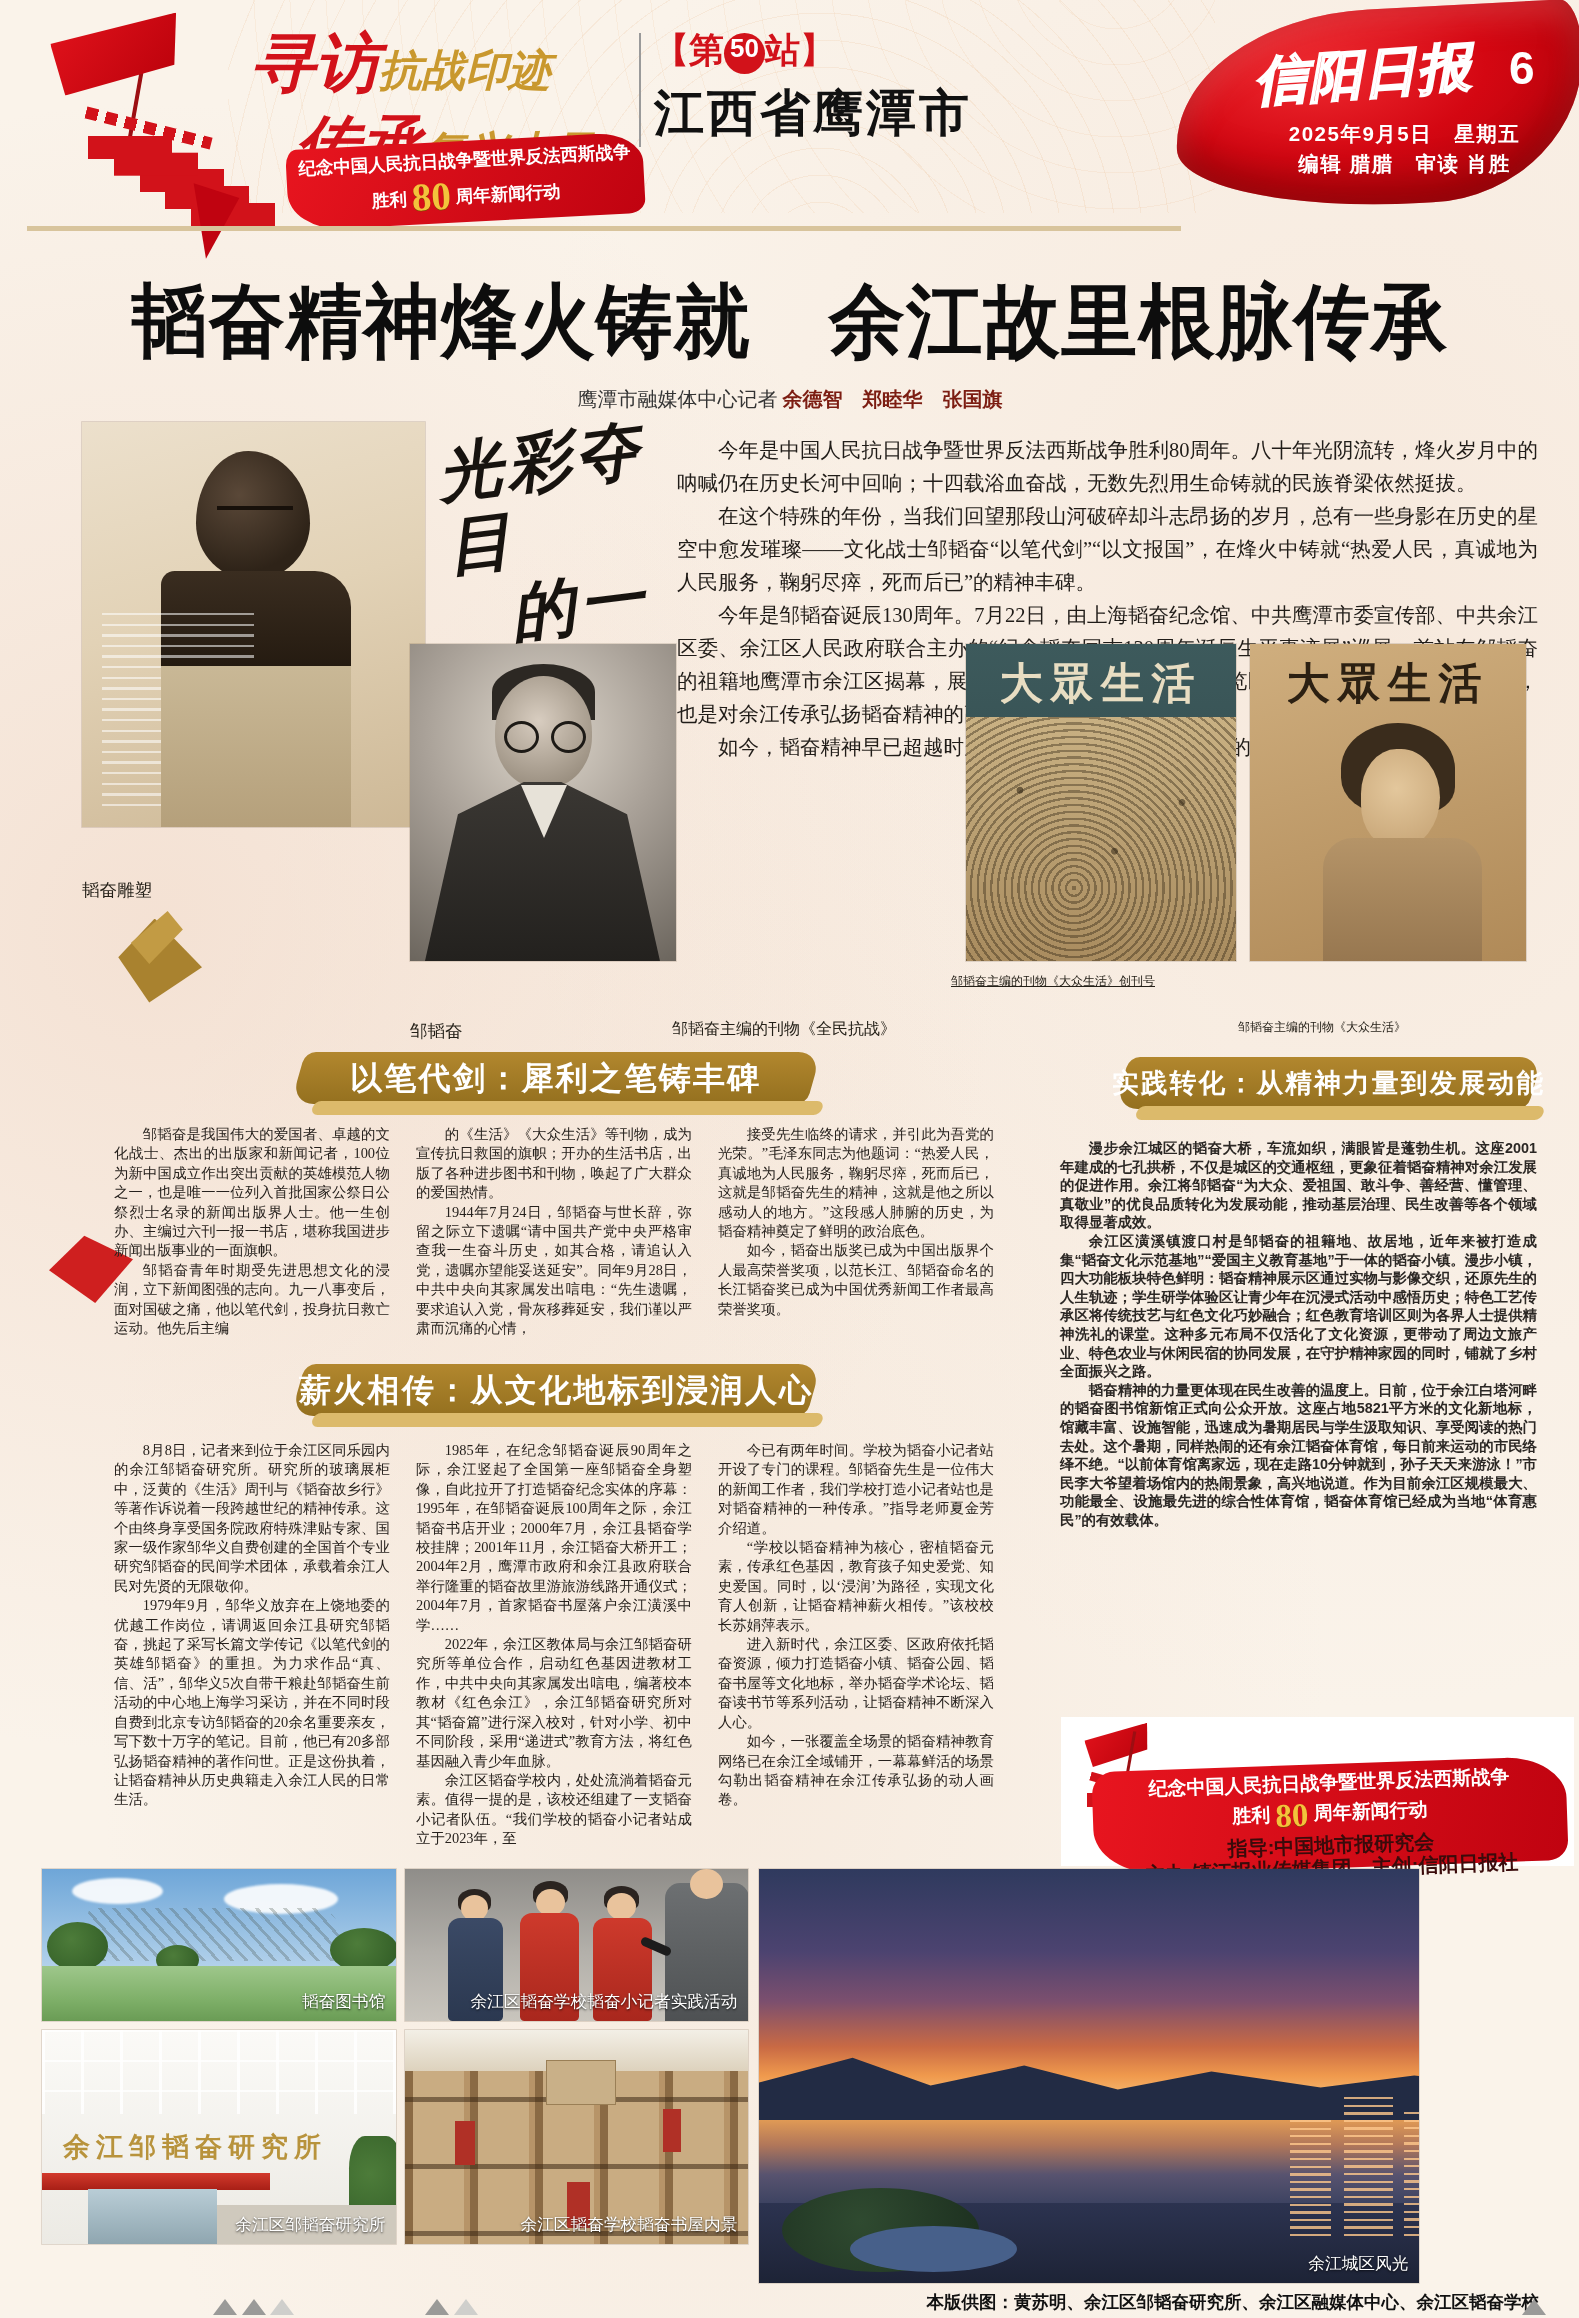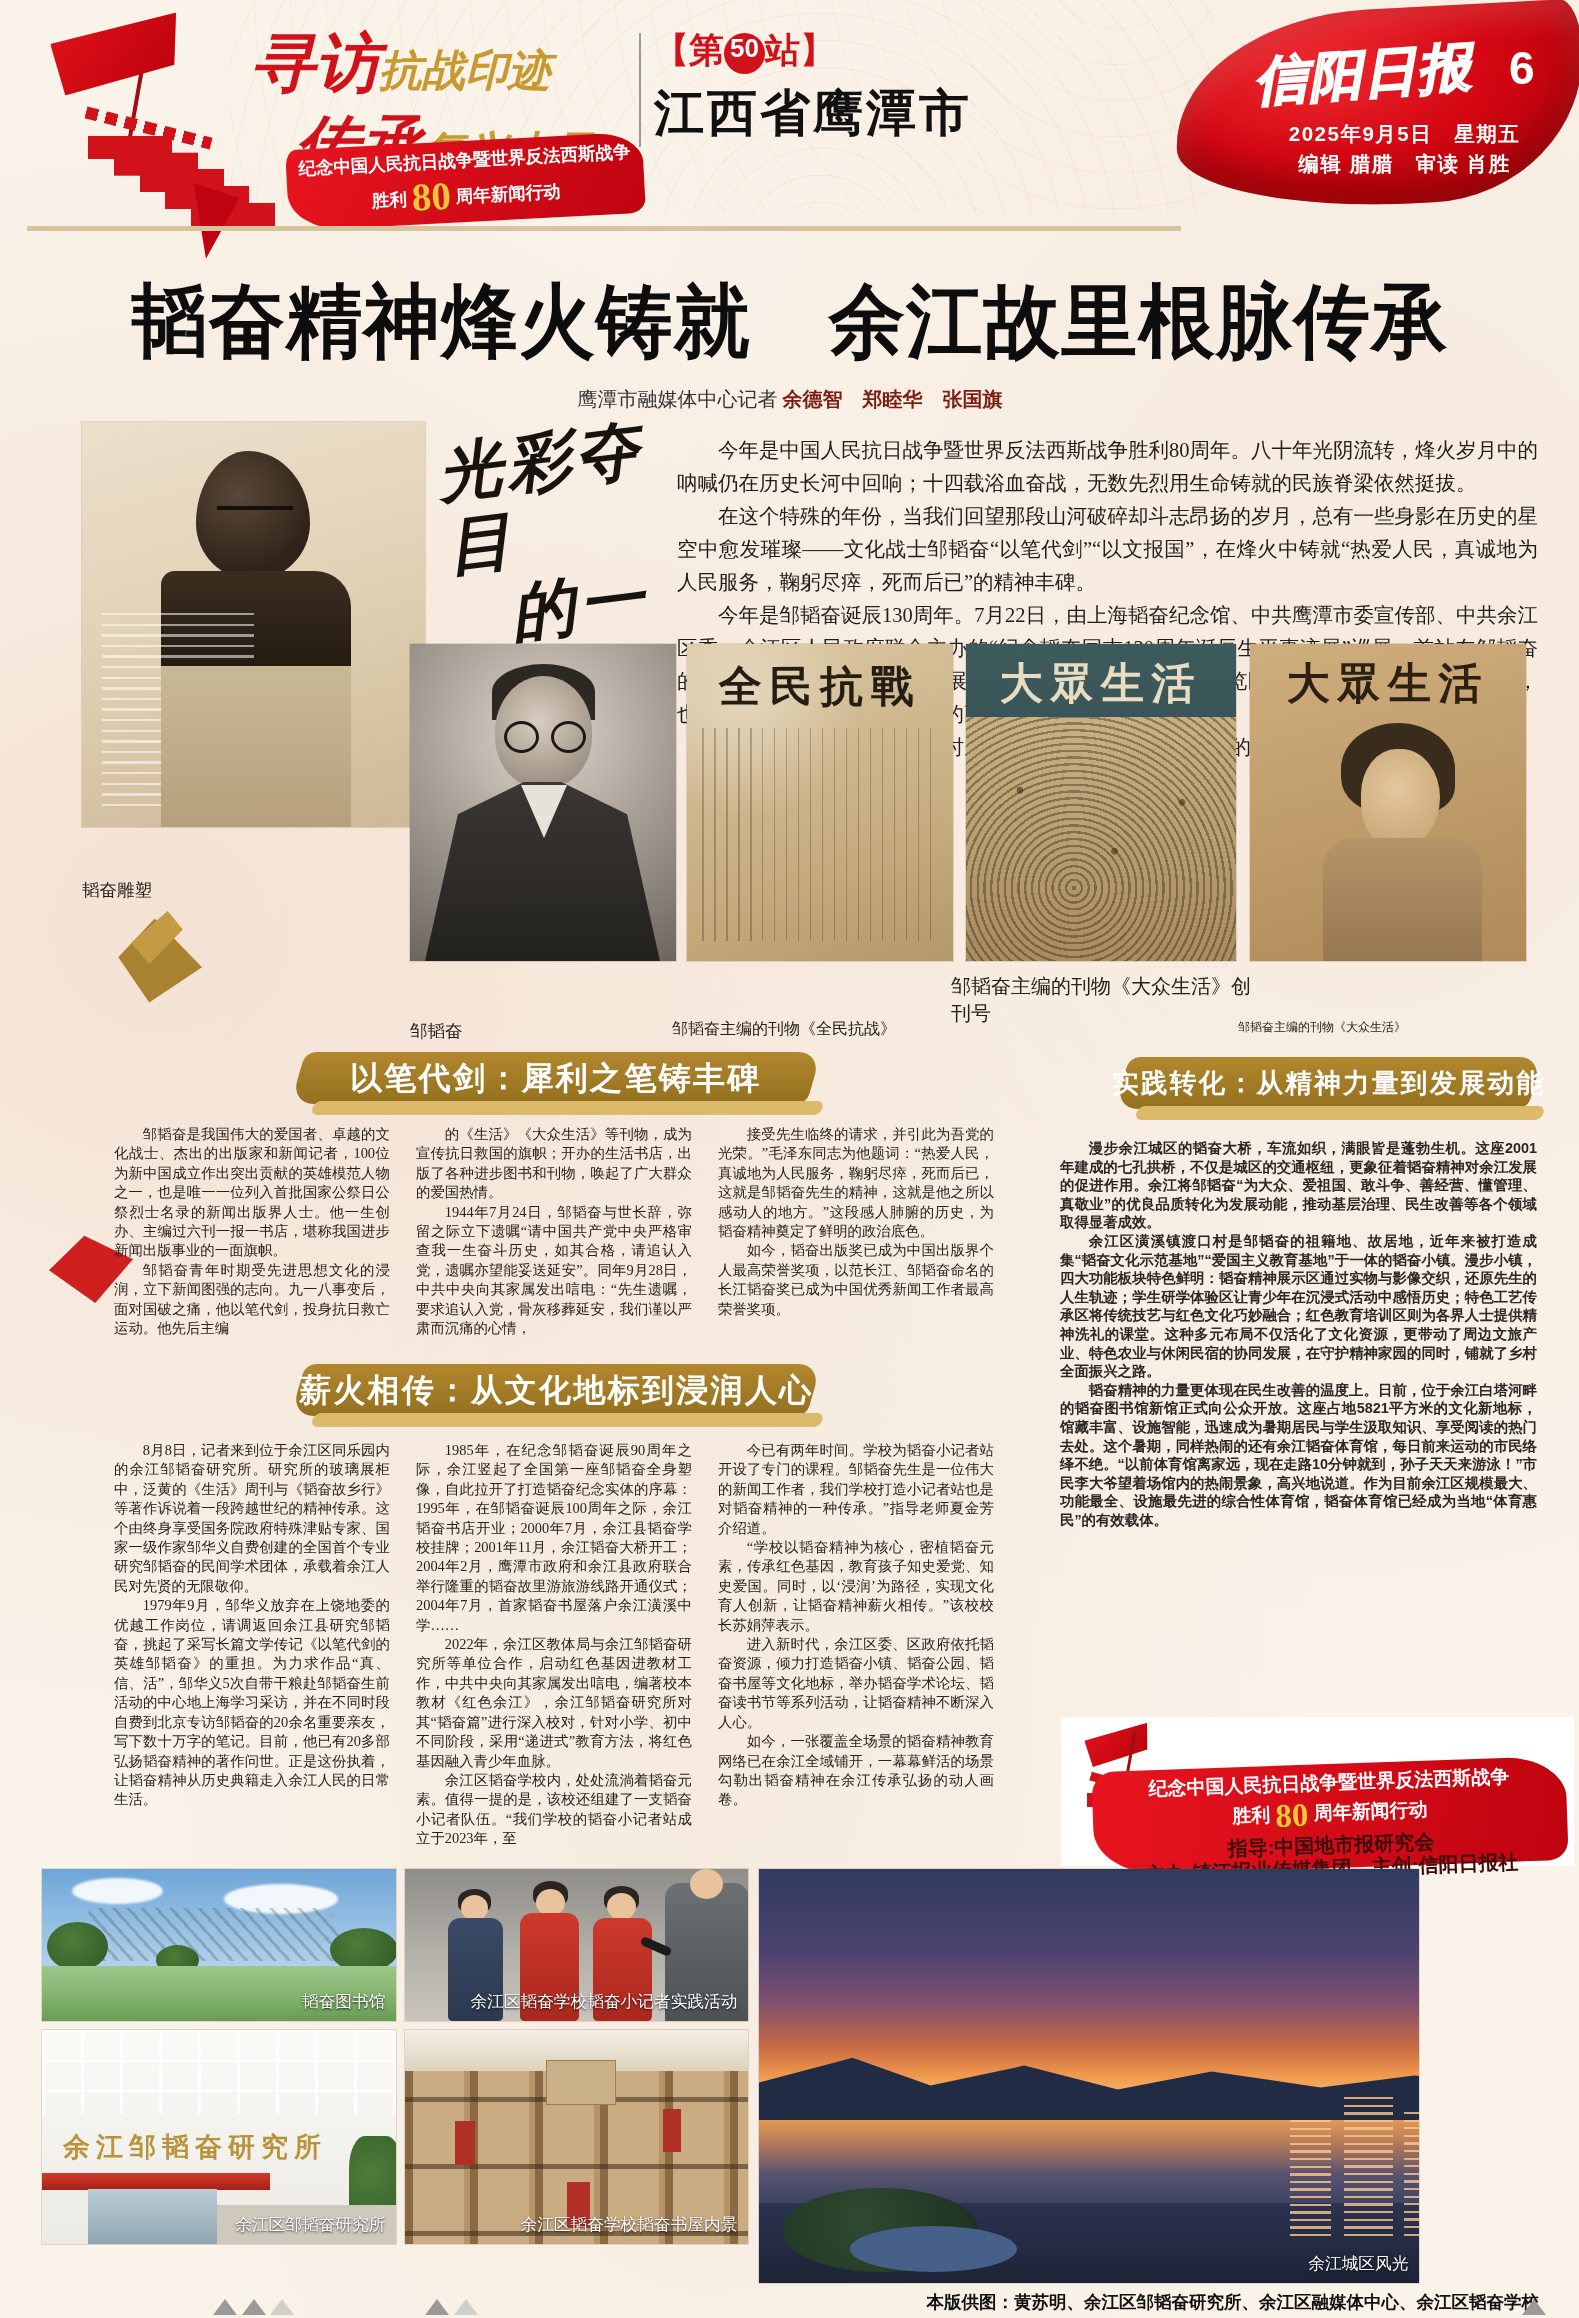--- a/index.html
+++ b/index.html
@@ -200,31 +200,27 @@
   <div class="abs photo portrait" style="left:410px;top:644px;width:266px;height:317px;">
     <div class="abs p-hair" style="left:82px;top:20px;width:103px;height:56px;"></div>
     <div class="abs p-head" style="left:85px;top:32px;width:97px;height:112px;"></div>
     <div class="abs glass" style="left:94px;top:77px;width:29px;height:26px;"></div>
     <div class="abs glass" style="left:141px;top:77px;width:29px;height:26px;"></div>
     <div class="abs p-suit" style="left:15px;top:138px;width:235px;height:179px;"></div>
     <div class="abs p-collar" style="left:111px;top:141px;width:46px;height:53px;"></div>
   </div>
   <div class="abs cap" style="left:410px;top:975px;width:266px;">邹韬奋</div>
 
-  <div class="abs photo magcover" style="left:687px;top:644px;width:266px;height:317px;">
-    <div class="magtitle" style="margin-top:13.7px;">全民抗戰</div>
-    <div class="abs fauxcols" style="left:15px;top:84px;width:235px;height:213px;"></div>
-  </div>
   <div class="abs cap" style="left:672px;top:975px;width:296px;font-size:16px;">邹韬奋主编的刊物《全民抗战》</div>
 
   <div class="abs photo teal" style="left:966px;top:644px;width:270px;height:317px;">
     <div class="magtitle" style="color:#e8ddc2;margin-top:10.6px;">大眾生活</div>
     <div class="abs crowd" style="left:0;top:73px;width:270px;height:244px;"></div>
   </div>
-  <div class="abs cap" style="left:951px;top:929px;width:301px;font-size:20px;">邹韬奋主编的刊物《大众生活》创刊号</div>
+  <div class="abs cap" style="left:951px;top:929px;width:301px;font-size:12px;text-decoration:underline;">邹韬奋主编的刊物《大众生活》创刊号</div>
 
   <div class="abs photo magcover" style="left:1250px;top:644px;width:276px;height:317px;background:linear-gradient(165deg,#cfae7e,#b08a58);">
     <div class="magtitle" style="margin-top:10.6px;color:#2c2012;">大眾生活</div>
     <div class="abs" style="left:91px;top:79px;width:114px;height:91px;background:#3a2c1c;border-radius:50% 50% 30% 40%;"></div>
     <div class="abs" style="left:111px;top:105px;width:79px;height:99px;background:radial-gradient(circle at 45% 40%,#e3c79c,#c3a071);border-radius:48% 52% 54% 46%;"></div>
     <div class="abs" style="left:73px;top:194px;width:159px;height:123px;background:linear-gradient(180deg,#b59468,#977750);border-radius:30px 30px 0 0;"></div>
   </div>
   <div class="abs cap" style="left:1238px;top:975px;width:301px;font-size:12px;">邹韬奋主编的刊物《大众生活》</div>
 
   <div class="abs" style="left:111px;top:911px;width:114px;height:99px;">

